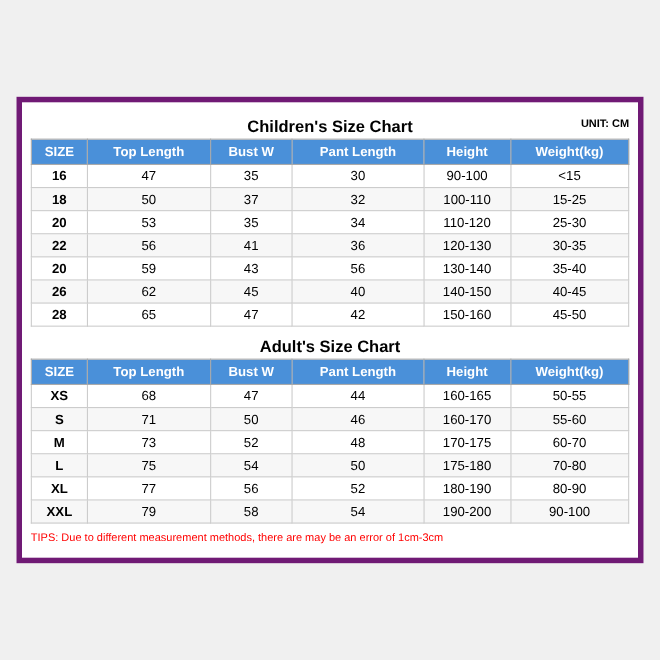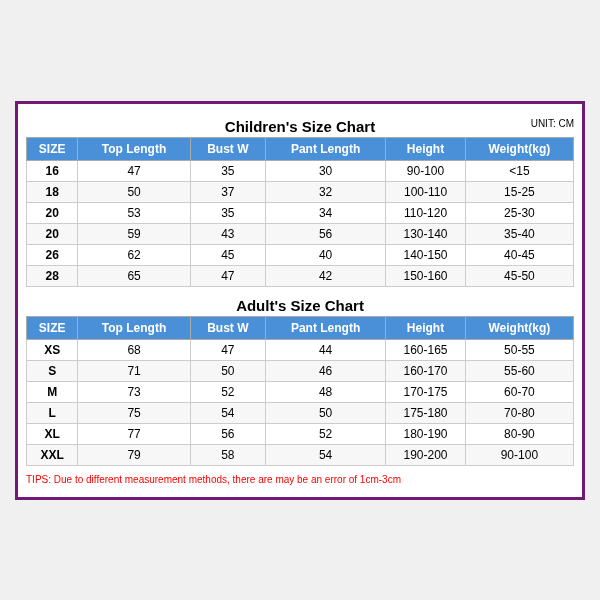--- a/index.html
+++ b/index.html
@@ -7,38 +7,38 @@
       background: #f0f0f0;
       display: flex;
       justify-content: center;
       align-items: center;
       width: 600px;
       height: 600px;
       font-family: Arial, sans-serif;
     }
     .chart-container {
       background: #fff;
-      border: 3px solid #701a75;
+      border: 5px solid #701a75;
       width: 570px;
       padding: 10px 8px 10px 8px;
     }
     .section-title {
       text-align: center;
       font-size: 15px;
       font-weight: bold;
       color: #000;
       padding: 4px 0 2px 0;
       position: relative;
     }
     .unit-label {
       position: absolute;
       right: 0;
       top: 4px;
       font-size: 10px;
-      font-weight: normal;
+      font-weight: bold;
       color: #000;
     }
     table {
       width: 100%;
       border-collapse: collapse;
       font-size: 12px;
       padding-left: 16px;
     }
     th {
       background: #4a90d9;
@@ -114,20 +114,28 @@
         </tr>
         <tr>
           <td>20</td>
           <td>53</td>
           <td>35</td>
           <td>34</td>
           <td>110-120</td>
           <td>25-30</td>
         </tr>
         <tr>
+          <td>22</td>
+          <td>56</td>
+          <td>41</td>
+          <td>36</td>
+          <td>120-130</td>
+          <td>30-35</td>
+        </tr>
+        <tr>
           <td>20</td>
           <td>59</td>
           <td>43</td>
           <td>56</td>
           <td>130-140</td>
           <td>35-40</td>
         </tr>
         <tr>
           <td>26</td>
           <td>62</td>

